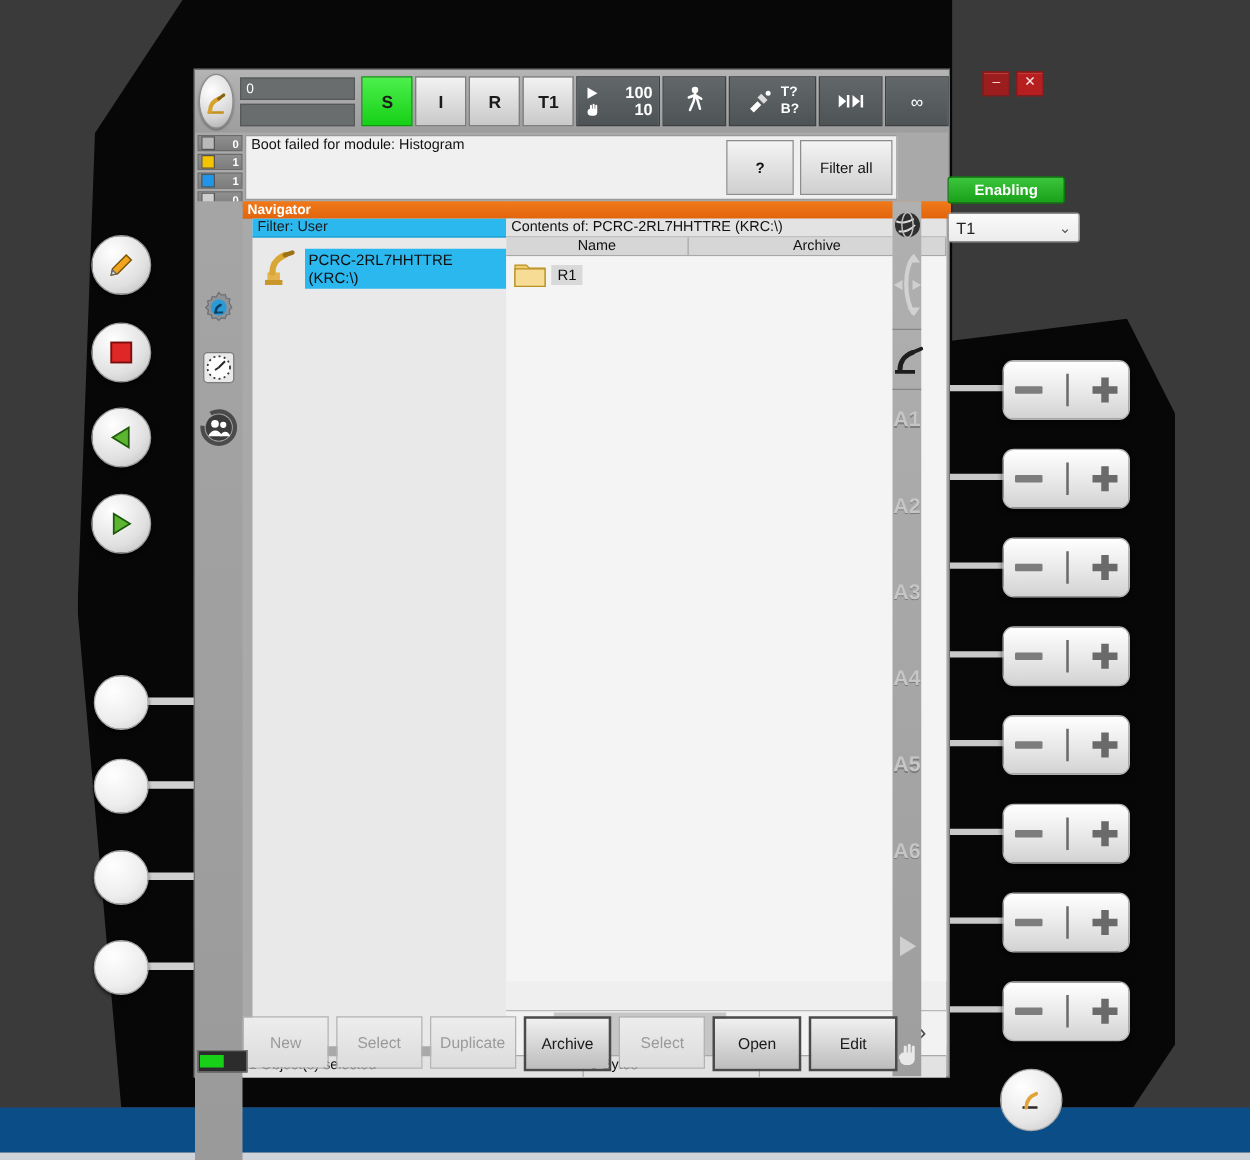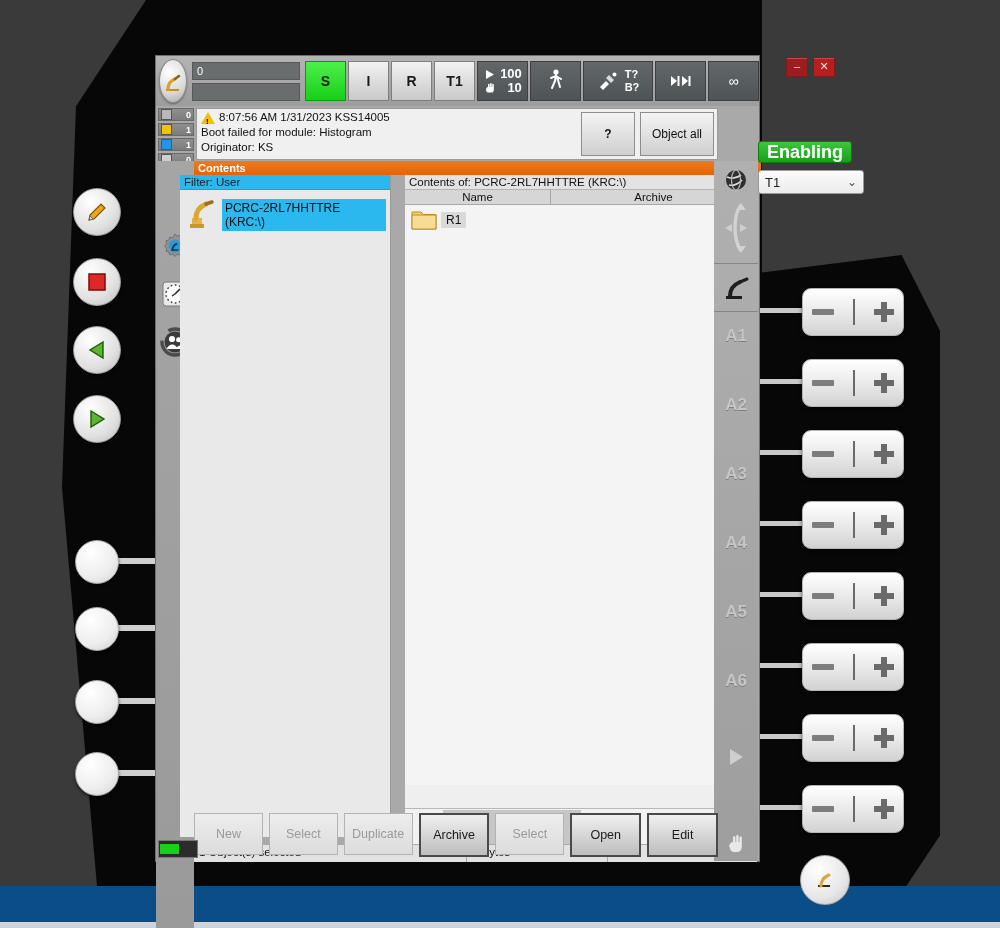--- a/index.html
+++ b/index.html
@@ -71,21 +71,21 @@
     background:linear-gradient(#f2f2f2,#c9c9c9);
     border:1px solid #7e7e7e;
     display:flex;align-items:center;justify-content:center;
     font-size:14px;font-weight:bold;color:#1a1a1a;
   }
   .skey.green{background:linear-gradient(#4cf04c,#17d017);border-color:#0a9a0a;}
   .skey.dark{
     background:linear-gradient(#62686a,#4e5456);border:1px solid #3c4042;color:#fff;
     padding:0 5px;font-weight:normal;
   }
-  .speedbox{display:flex;align-items:center;gap:4px;padding:0 6px;}
+  .speedbox{display:flex;align-items:center;gap:20px;padding:0 6px;}
   .speedcol{display:flex;flex-direction:column;line-height:13px;font-size:9px;}
   .speednum{display:flex;flex-direction:column;line-height:14px;font-size:13px;font-weight:bold;text-align:right;}
   .tbcol{display:flex;flex-direction:column;line-height:13px;font-size:11px;font-weight:bold;padding-left:4px;}
   #msgcounters{
     position:absolute;left:2px;top:52px;width:36px;
   }
   .mc{
     display:flex;align-items:center;justify-content:space-between;
     height:11px;margin-bottom:2px;
     background:linear-gradient(#8f8f8f,#7c7c7c);
@@ -122,21 +122,21 @@
   
   #rail{
     position:absolute;left:0;top:105px;width:38px;height:700px;
     background:linear-gradient(#a5a5a5,#9a9a9a);
     padding-top:70px;
     display:flex;flex-direction:column;align-items:center;gap:18px;
   }
   .rail-ico{width:30px;height:30px;display:flex;align-items:center;justify-content:center;}
   
   #tree{
-    position:absolute;left:24px;top:119px;width:210px;height:662px;
+    position:absolute;left:46px;top:119px;width:210px;height:662px;
     background:#e9e9e9;border-right:1px solid #9a9a9a;
   }
   #filter{
     background:#2bb8ef;color:#1b1b1b;font-size:11.5px;padding:1px 4px;
     border-bottom:1px solid #1f9ed0;
   }
   .tree-row{display:flex;align-items:center;gap:6px;padding:4px 4px;}
   .tree-row .lbl{font-size:12px;color:#111;padding:2px 3px;}
   .tree-row.sel .lbl{background:#2bb8ef;color:#0f0f0f;}
   .tree-row.sel{background:transparent;}
@@ -186,21 +186,21 @@
     width:72px;height:40px;
     background:linear-gradient(#f6f6f6,#d2d2d2);
     border:1px solid #8b8b8b;
     font-size:12.5px;color:#1a1a1a;
     display:flex;align-items:center;justify-content:center;
   }
   .cmd.disabled{color:#9a9a9a;background:linear-gradient(#ededed,#dcdcdc);border-color:#b3b3b3;}
   .cmd.strong{background:linear-gradient(#f0f0f0,#bdbdbd);border:2px solid #4a4a4a;justify-content:center;}
   
   #rrail{
-    position:absolute;left:558px;top:105px;width:44px;height:700px;
+    position:absolute;left:558px;top:105px;width:23px;height:700px;
     background:linear-gradient(#b0b0b0,#9e9e9e);
     display:flex;flex-direction:column;align-items:center;
   }
   #rrail .sec{width:100%;border-bottom:1px solid #868686;display:flex;flex-direction:column;align-items:center;padding:6px 0;}
   .axlbl{font-size:17px;color:#c6c6c6;font-weight:bold;text-shadow:0 1px 0 #7e7e7e;}
   
   #battery{
     position:absolute;left:158px;top:840px;width:36px;height:14px;
     background:#2c2c2c;border:1px solid #777;display:flex;align-items:center;padding:1px;z-index:30;
   }
@@ -232,21 +232,21 @@
   .jog .plus{position:relative;width:20px;height:20px;}
   .jog .plus::before,.jog .plus::after{content:"";position:absolute;background:#6a6a6a;}
   .jog .plus::before{left:7px;top:0;width:6px;height:20px;}
   .jog .plus::after{left:0;top:7px;width:20px;height:6px;}
   .jstem{position:absolute;height:5px;background:#c9c9c9;z-index:14;}
   
   #enabling{
     position:absolute;left:758px;top:141px;width:92px;height:20px;
     background:linear-gradient(#3cc63c,#19a019);
     border:1px solid #0d7a0d;border-radius:3px;
-    color:#fff;font-size:18px;font-weight:bold;
+    color:#fff;font-size:12px;font-weight:bold;
     display:flex;align-items:center;justify-content:center;z-index:30;
   }
   #modesel{
     position:absolute;left:758px;top:170px;width:92px;height:22px;
     background:linear-gradient(#fbfbfb,#ebebeb);
     border:1px solid #9a9a9a;border-radius:3px;
     display:flex;align-items:center;justify-content:space-between;
     padding:0 6px;font-size:13px;color:#222;z-index:30;
   }
   #taskbar{
@@ -466,38 +466,33 @@
       <span class="badge b-blue"></span>
       <span class="num">1</span>
     </div>
     <div class="mc">
       <span class="badge b-lgray"></span>
       <span class="num">0</span>
     </div>
   </div>
 
   <div id="msgbox">
-    <div class="msgline first">
-      <span id="warn-tri"></span>
-      <span>8:07:56 AM 1/31/2023 KSS14005</span>
-    </div>
     <div class="msgline">Boot failed for module: Histogram</div>
-    <div class="msgline">Originator: KS</div>
     <div id="msgbtns">
       <div class="mbtn" id="help-btn">
         <span>?</span>
       </div>
       <div class="mbtn" id="confirm-btn">
-        <span>Object all</span>
+        <span>Filter all</span>
       </div>
     </div>
   </div>
 
   <div id="nav-header">
-    <span>Contents</span>
+    <span>Navigator</span>
   </div>
 
   <div id="rail">
     <div class="rail-ico">
       <svg width="28" height="28" viewBox="0 0 28 28" class="glyph">
         <path d="M14 2l2.2 2.1 3-.6.8 2.9 2.9.8-.6 3L24.4 14l-2.1 2.2.6 3-2.9.8-.8 2.9-3-.6L14 24.4l-2.2-2.1-3 .6-.8-2.9-2.9-.8.6-3L3.6 14l2.1-2.2-.6-3 2.9-.8.8-2.9 3 .6z" fill="#8f9296" stroke="#6d7074"></path>
         <circle cx="14" cy="14" r="6.4" fill="#2b9bd8"></circle>
         <path d="M10.5 18h7" stroke="#07456b" stroke-width="1.6"></path>
         <path d="M11.5 18c0-3.2 1.4-5 4-6" stroke="#0b3d5e" stroke-width="2" fill="none" stroke-linecap="round"></path>
       </svg>

